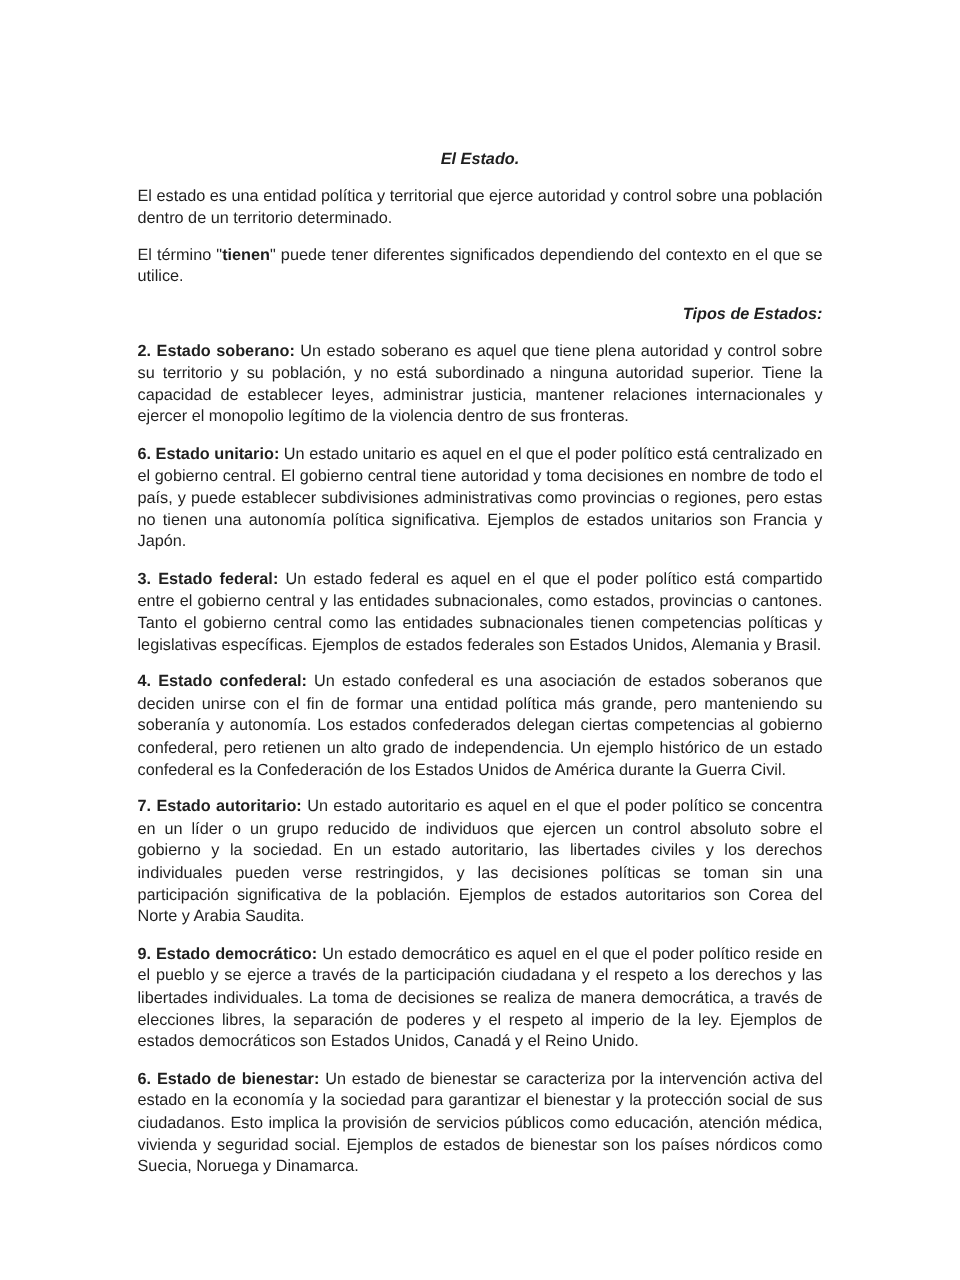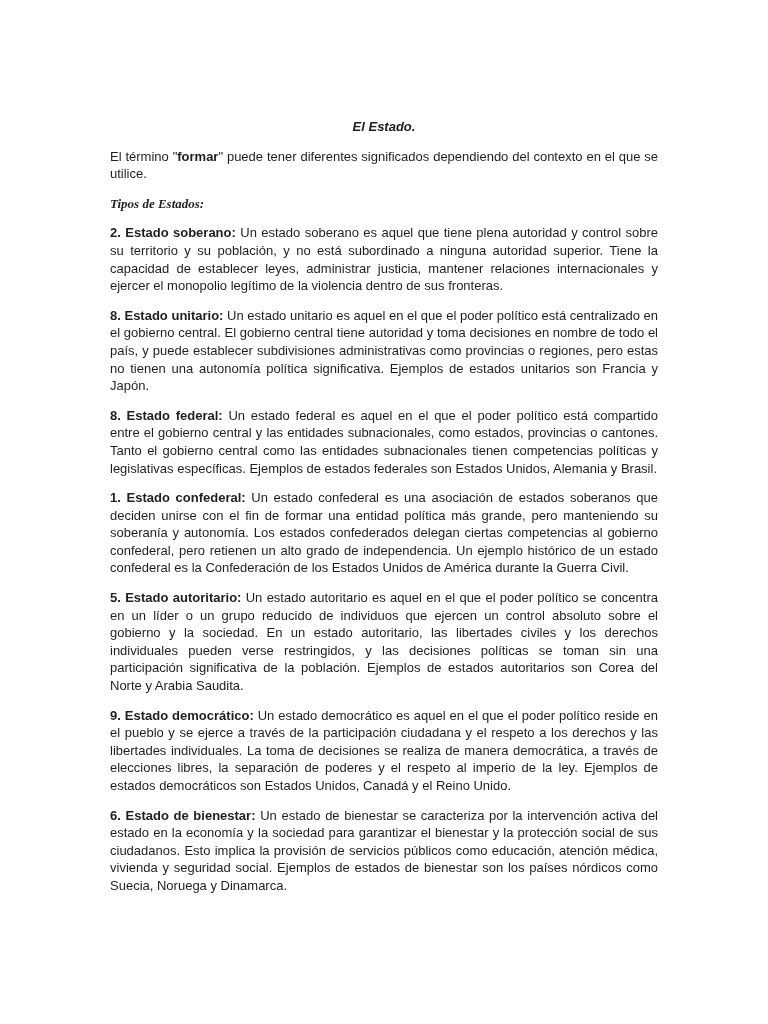--- a/index.html
+++ b/index.html
@@ -21,59 +21,59 @@
   }
   .doc p { margin: 0 0 12px 0; }
   .title {
     text-align: center;
     font-weight: bold;
     font-style: italic;
   }
   .subhead {
     font-weight: bold;
     font-style: italic;
-    text-align: left;
-    font-family: Liberation Serif, serif;
+    text-align: right;
   }
   .sec b, .intro b { font-weight: bold; }
 </style>
 </head>
 <body>
 
 <div class="doc">
 
   <p class="title">El Estado.</p>
 
+  <p class="intro">El estado es una entidad política y territorial que ejerce autoridad y control sobre una población dentro de un territorio determinado.</p>
 
-  <p class="intro"><span>El término "</span><b>formar</b><span>" puede tener diferentes significados dependiendo del contexto en el que se utilice.</span></p>
+  <p class="intro"><span>El término "</span><b>tienen</b><span>" puede tener diferentes significados dependiendo del contexto en el que se utilice.</span></p>
 
   <p class="subhead">Tipos de Estados:</p>
 
   <p class="sec">
     <b>2. Estado soberano:</b>
     <span>Un estado soberano es aquel que tiene plena autoridad y control sobre su territorio y su población, y no está subordinado a ninguna autoridad superior. Tiene la capacidad de establecer leyes, administrar justicia, mantener relaciones internacionales y ejercer el monopolio legítimo de la violencia dentro de sus fronteras.</span>
   </p>
 
   <p class="sec">
-    <b>8. Estado unitario:</b>
+    <b>6. Estado unitario:</b>
     <span>Un estado unitario es aquel en el que el poder político está centralizado en el gobierno central. El gobierno central tiene autoridad y toma decisiones en nombre de todo el país, y puede establecer subdivisiones administrativas como provincias o regiones, pero estas no tienen una autonomía política significativa. Ejemplos de estados unitarios son Francia y Japón.</span>
   </p>
 
   <p class="sec">
-    <b>8. Estado federal:</b>
+    <b>3. Estado federal:</b>
     <span>Un estado federal es aquel en el que el poder político está compartido entre el gobierno central y las entidades subnacionales, como estados, provincias o cantones. Tanto el gobierno central como las entidades subnacionales tienen competencias políticas y legislativas específicas. Ejemplos de estados federales son Estados Unidos, Alemania y Brasil.</span>
   </p>
 
   <p class="sec">
-    <b>1. Estado confederal:</b>
+    <b>4. Estado confederal:</b>
     <span>Un estado confederal es una asociación de estados soberanos que deciden unirse con el fin de formar una entidad política más grande, pero manteniendo su soberanía y autonomía. Los estados confederados delegan ciertas competencias al gobierno confederal, pero retienen un alto grado de independencia. Un ejemplo histórico de un estado confederal es la Confederación de los Estados Unidos de América durante la Guerra Civil.</span>
   </p>
 
   <p class="sec">
-    <b>5. Estado autoritario:</b>
+    <b>7. Estado autoritario:</b>
     <span>Un estado autoritario es aquel en el que el poder político se concentra en un líder o un grupo reducido de individuos que ejercen un control absoluto sobre el gobierno y la sociedad. En un estado autoritario, las libertades civiles y los derechos individuales pueden verse restringidos, y las decisiones políticas se toman sin una participación significativa de la población. Ejemplos de estados autoritarios son Corea del Norte y Arabia Saudita.</span>
   </p>
 
   <p class="sec">
     <b>9. Estado democrático:</b>
     <span>Un estado democrático es aquel en el que el poder político reside en el pueblo y se ejerce a través de la participación ciudadana y el respeto a los derechos y las libertades individuales. La toma de decisiones se realiza de manera democrática, a través de elecciones libres, la separación de poderes y el respeto al imperio de la ley. Ejemplos de estados democráticos son Estados Unidos, Canadá y el Reino Unido.</span>
   </p>
 
   <p class="sec">
     <b>6. Estado de bienestar:</b>

